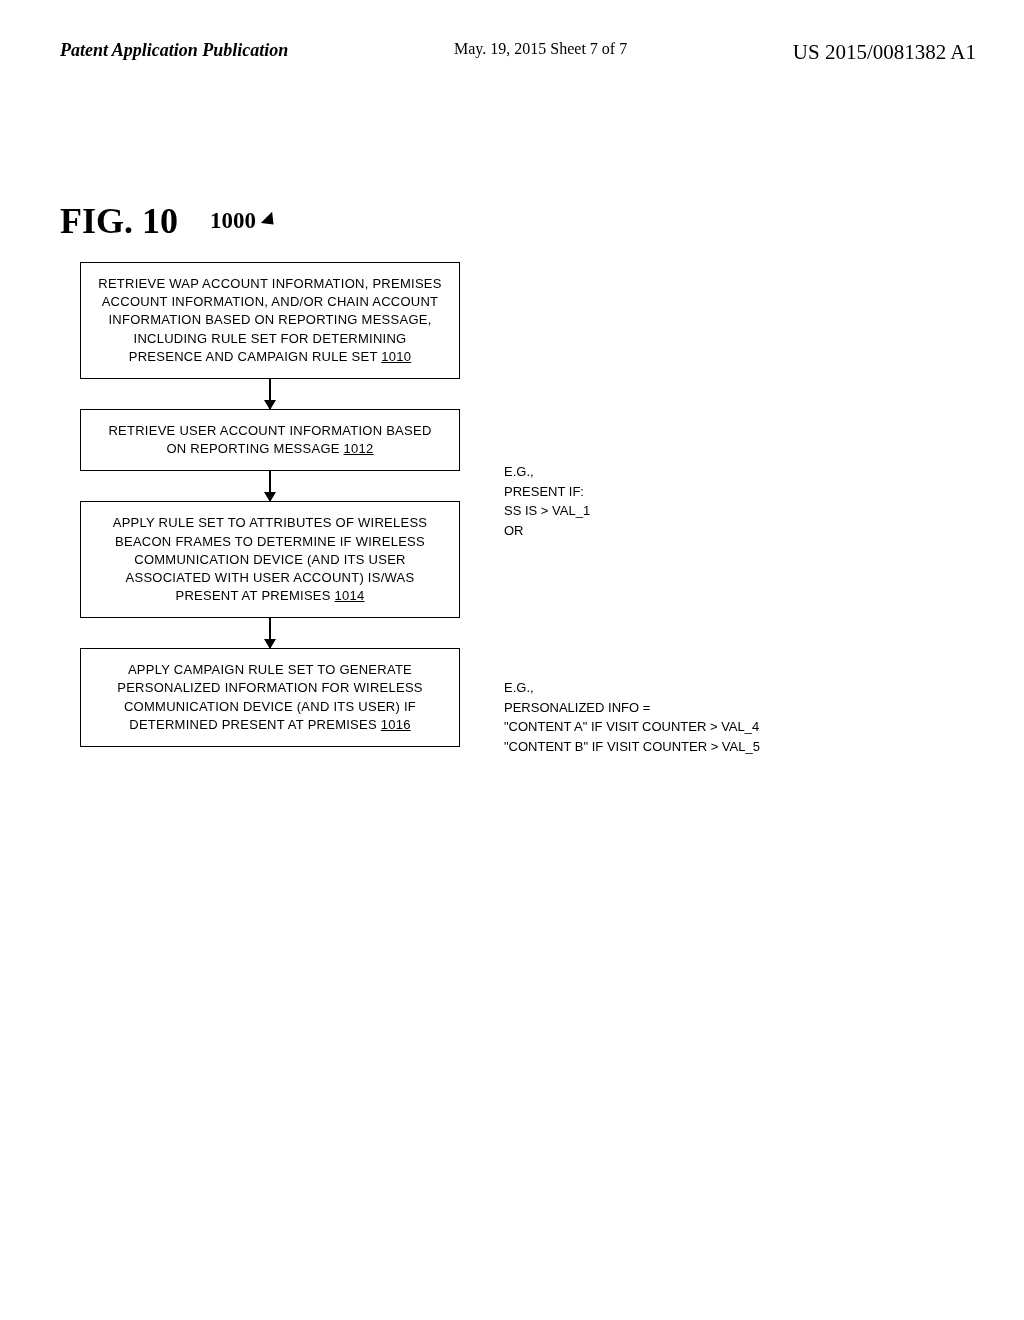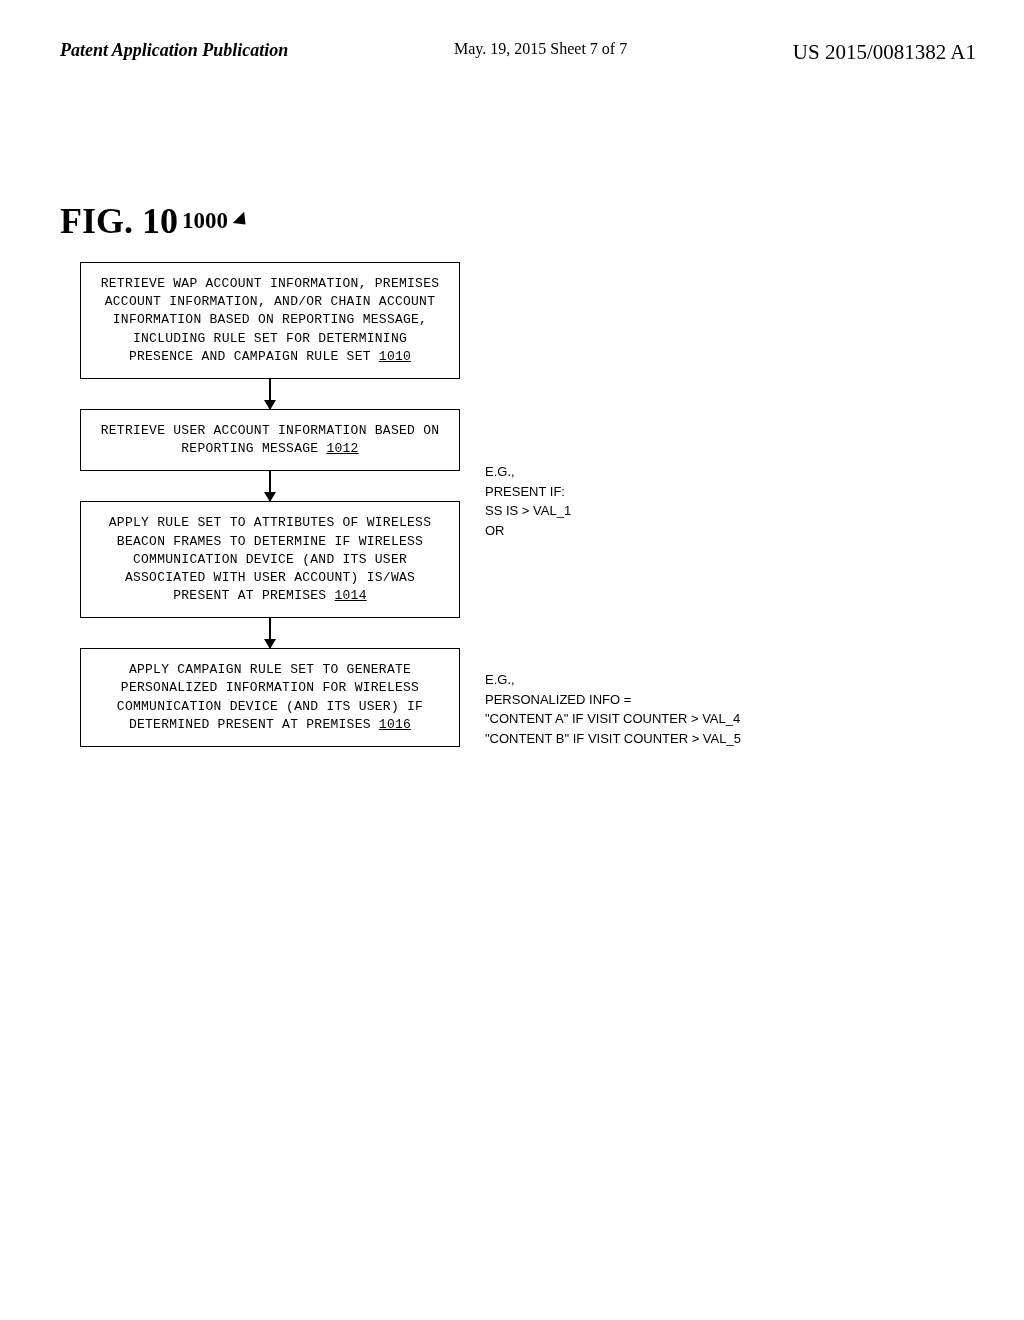--- a/index.html
+++ b/index.html
@@ -47,21 +47,21 @@
       left: 60px;
       width: 900px;
     }
 
     .fig-label {
       font-size: 36px;
       font-weight: bold;
       margin-bottom: 10px;
       display: flex;
       align-items: center;
-      gap: 4px;
+      gap: 32px;
     }
 
     .fig-label .fig-number {
       font-size: 36px;
       font-weight: bold;
     }
 
     .ref-with-arrow {
       display: flex;
       align-items: center;
@@ -91,31 +91,32 @@
     .flowchart-main {
       display: flex;
       flex-direction: column;
       align-items: center;
       width: 420px;
     }
 
     .flowchart-annotations {
       display: flex;
       flex-direction: column;
-      margin-left: 5px;
+      margin-left: 24px;
       padding-top: 200px;
       width: 420px;
+      gap: 8px;
     }
 
     .flow-box {
       border: 1.5px solid #000;
       padding: 12px 16px;
       text-align: center;
       font-size: 13px;
-      font-family: Liberation Mono, monospace;
+      font-family: Liberation Sans, sans-serif;
       width: 380px;
       line-height: 1.4;
       background: #fff;
       letter-spacing: 0.02em;
     }
 
     .flow-box .box-ref {
       text-decoration: underline;
     }
 

